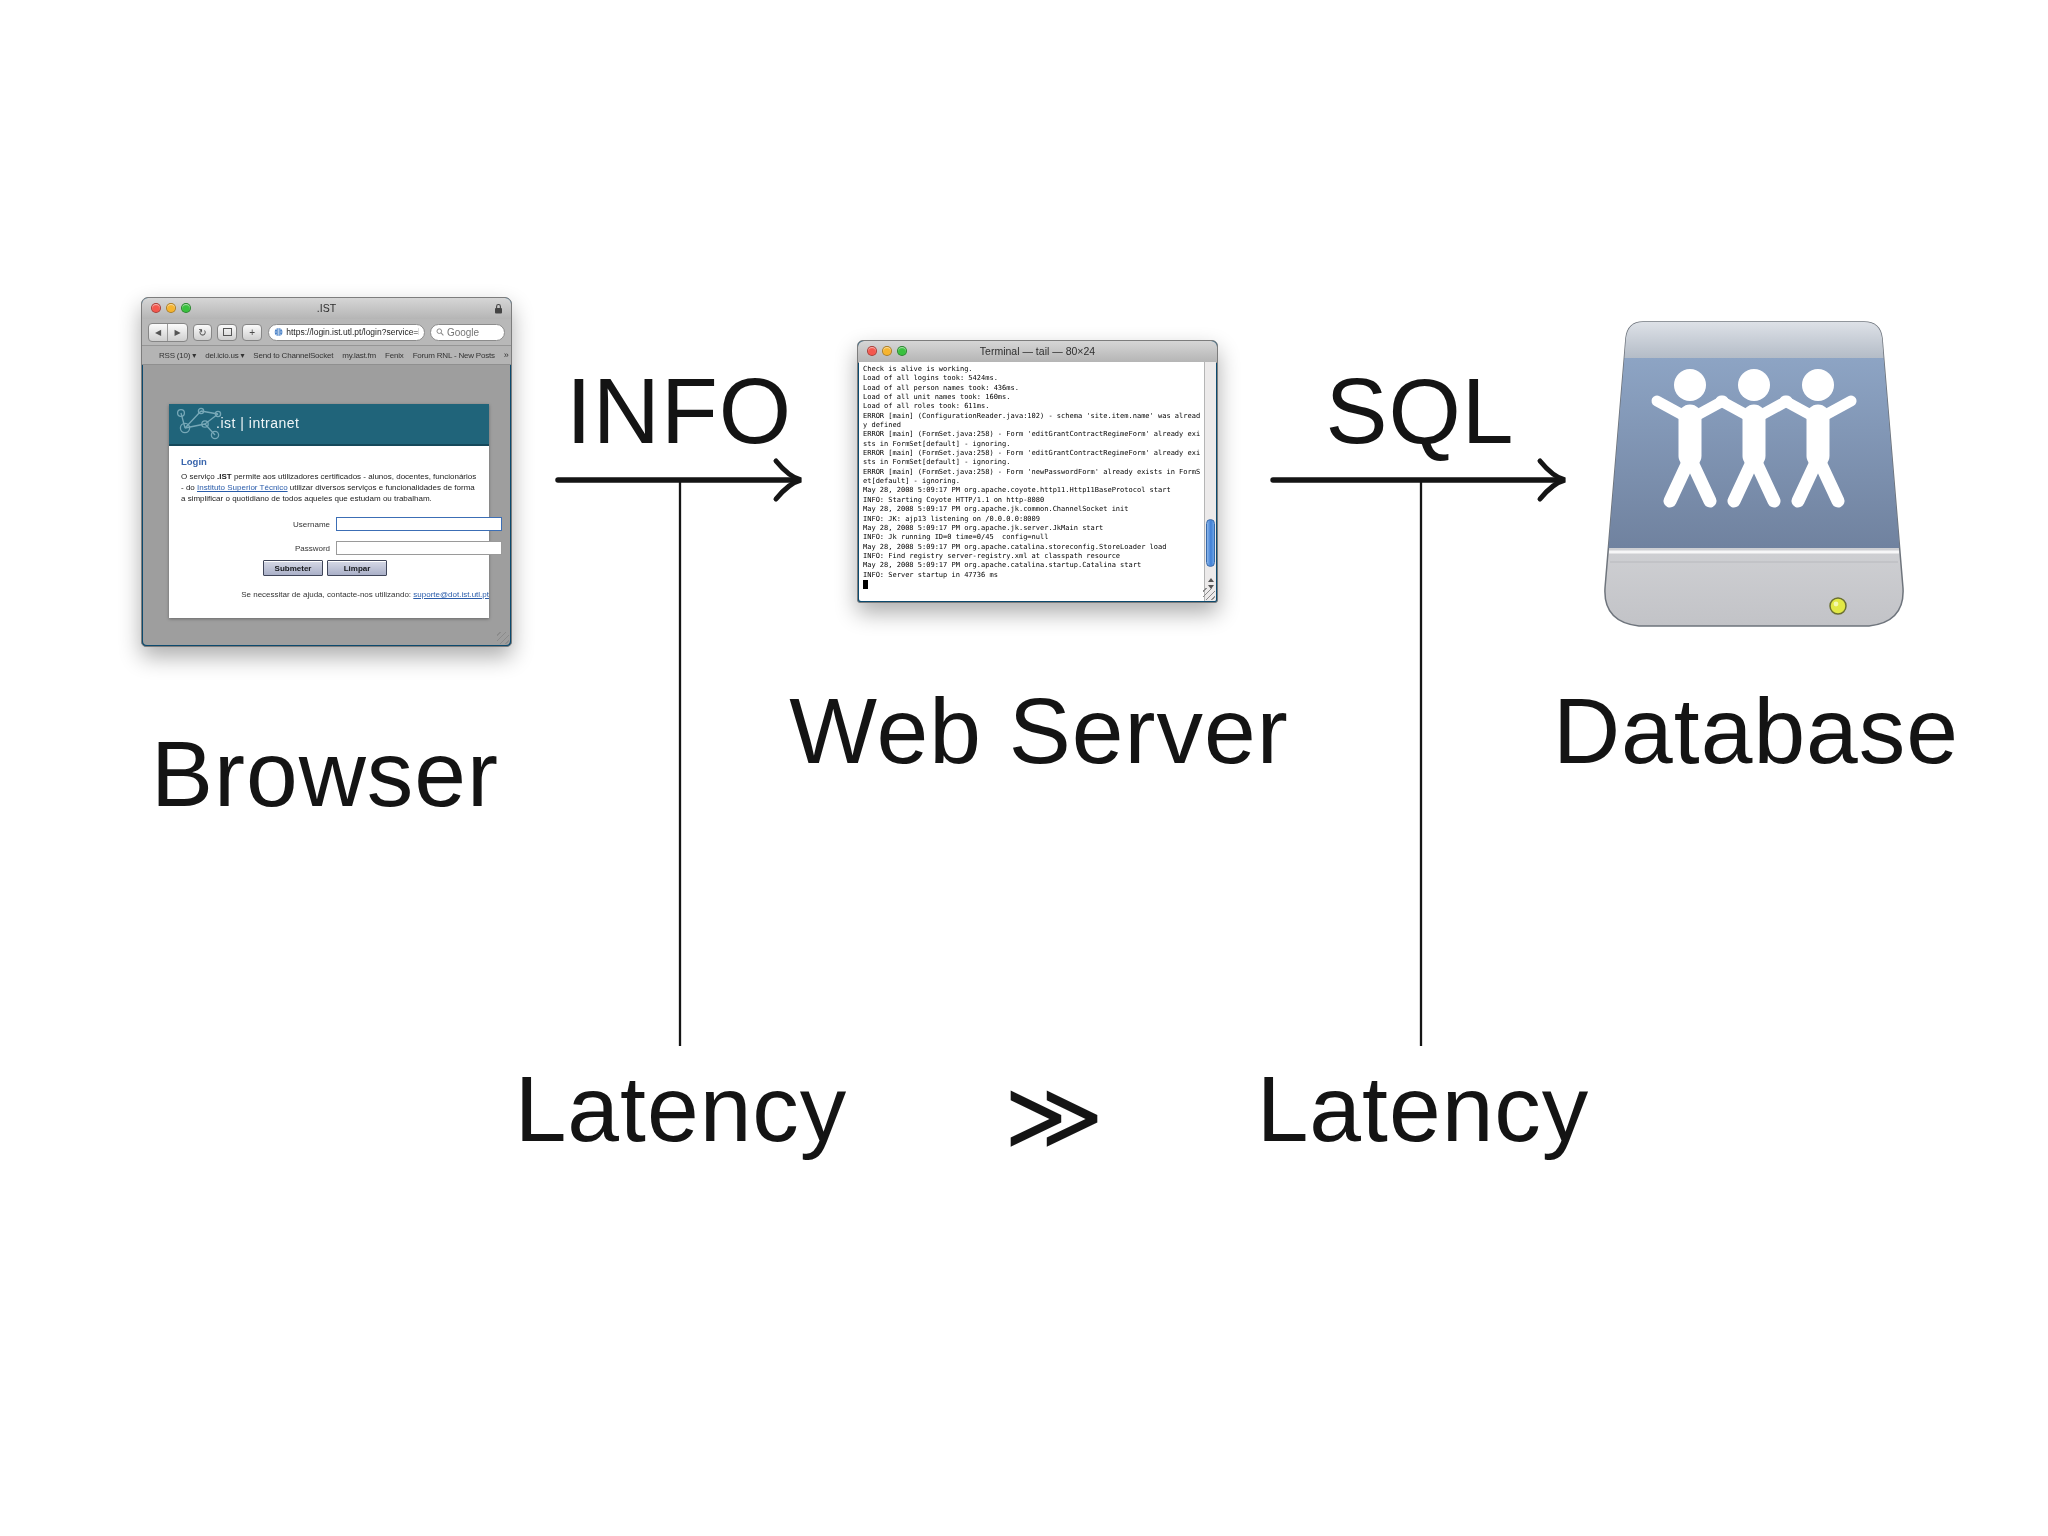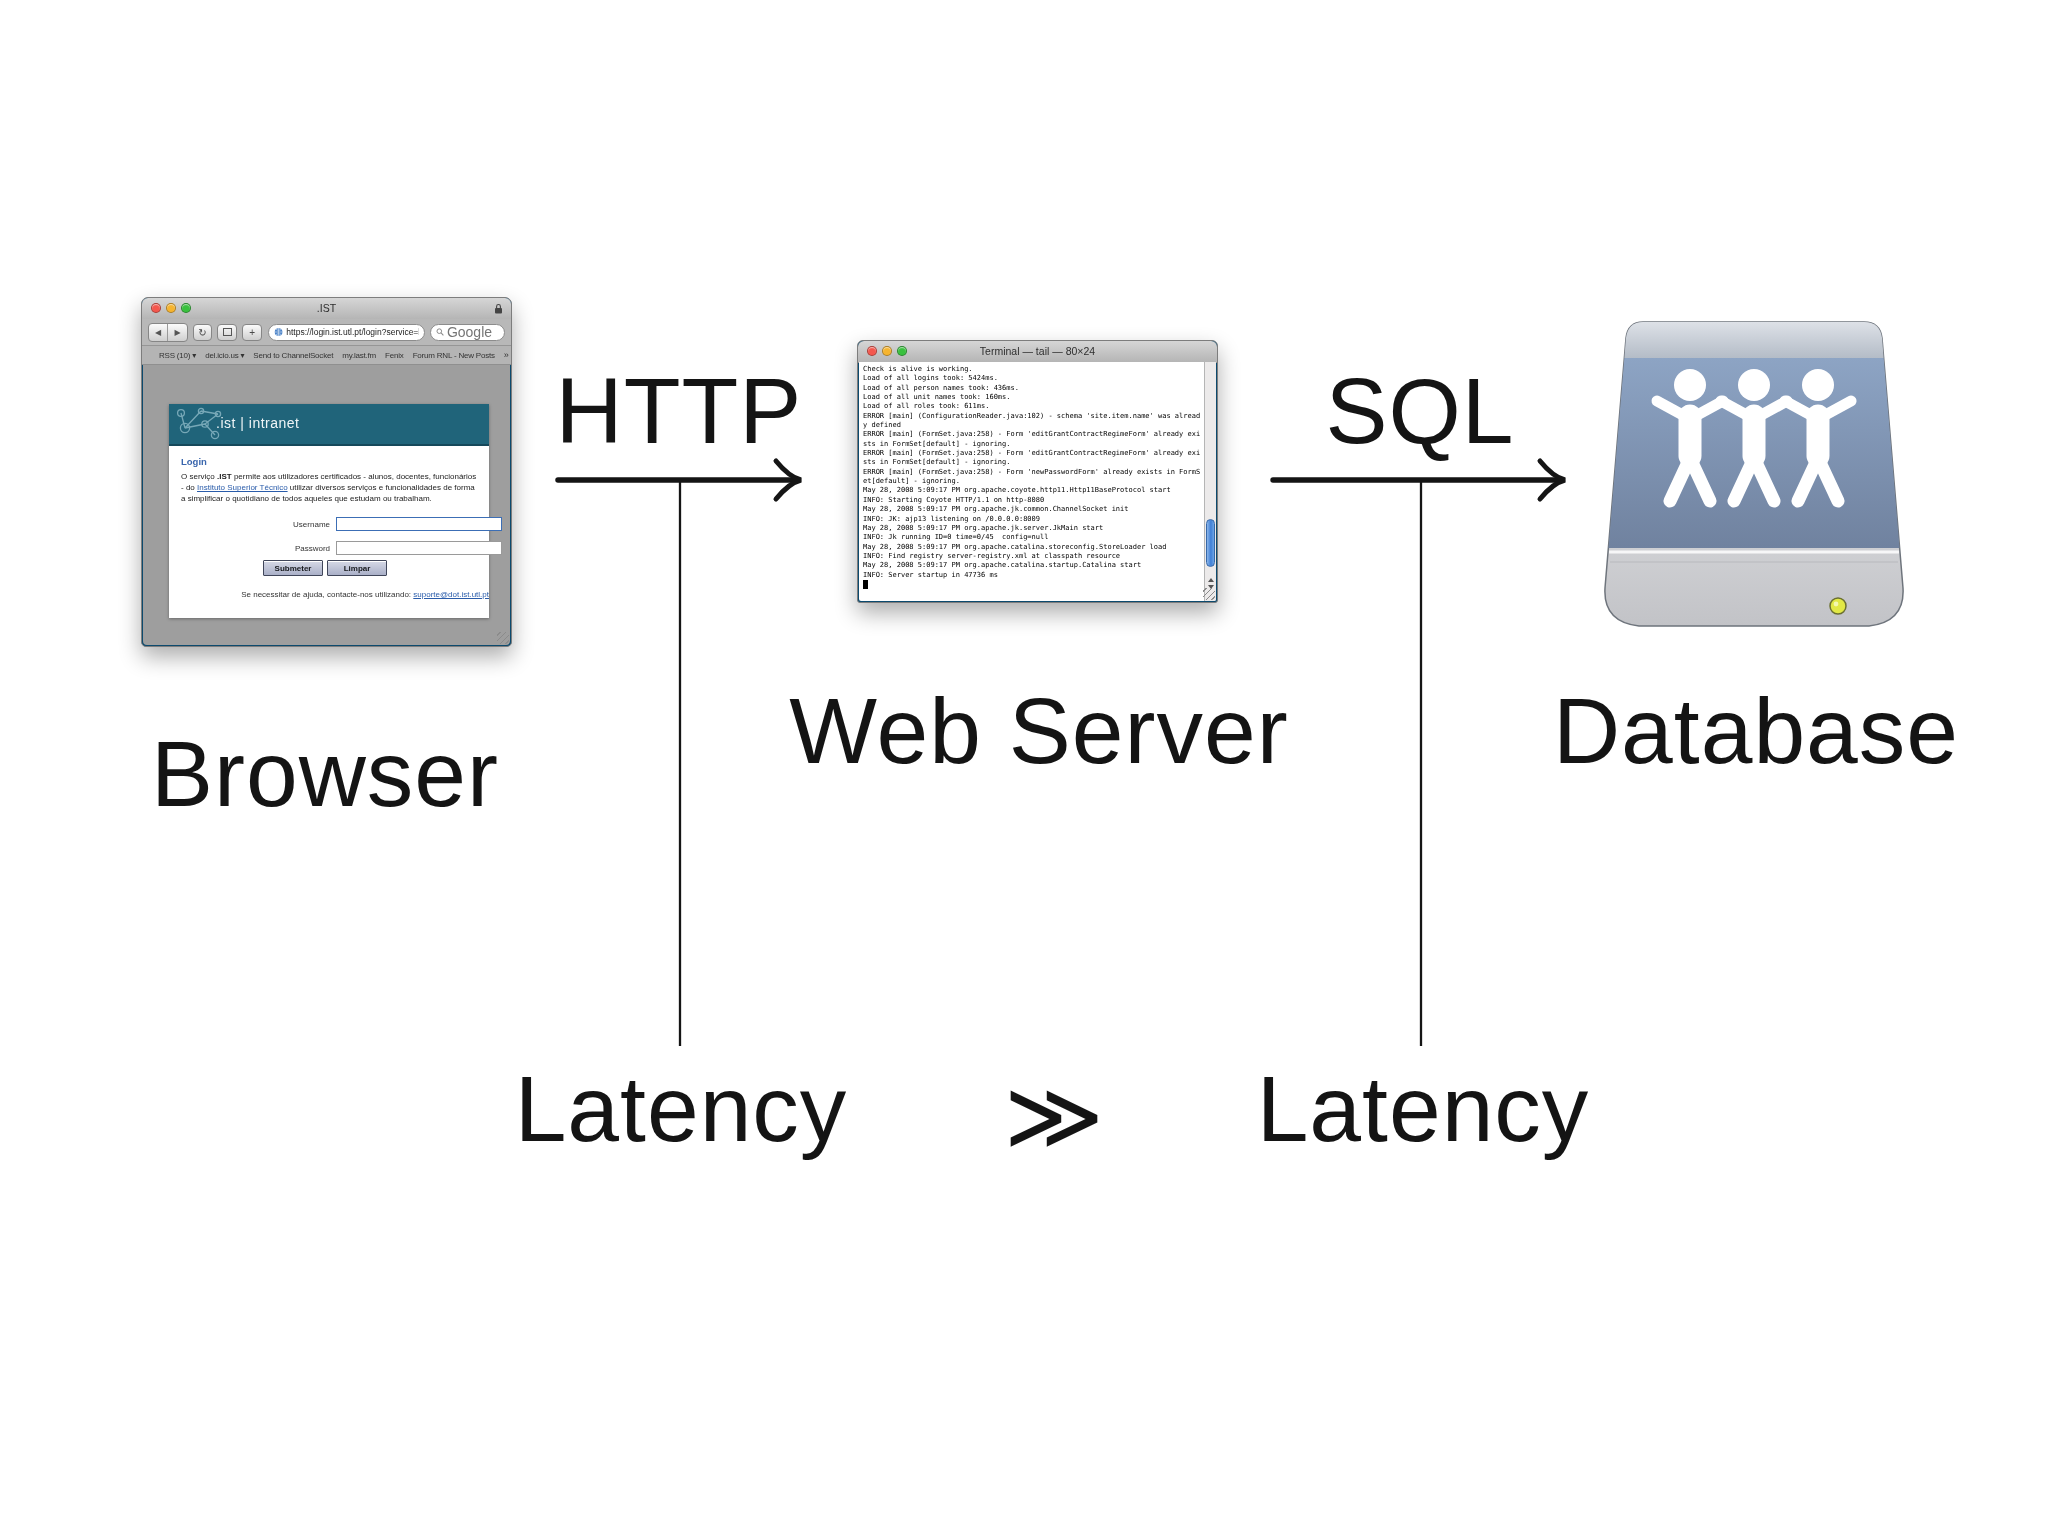--- a/index.html
+++ b/index.html
@@ -46,21 +46,21 @@
   .tool-btn{width:20px;height:17px;margin-left:5px;border:1px solid #868686;border-radius:4px;
             background:linear-gradient(#fbfbfb,#cfcfcf);display:flex;align-items:center;
             justify-content:center;font-size:10px;color:#4a4a4a;box-sizing:border-box;}
   .mini-square{width:7px;height:6px;border:1px solid #555;}
   .url-field{margin-left:6px;width:158px;height:17px;background:#fff;border:1px solid #8c8c8c;
              border-radius:9px;display:flex;align-items:center;padding:0 5px;box-sizing:border-box;overflow:hidden;}
   .url-field input{border:none;outline:none;width:100%;font-size:8.5px;color:#222;
                    font-family:"Liberation Sans",sans-serif;background:transparent;padding:0;margin-left:3px;}
   .search-field{margin-left:5px;width:76px;height:17px;background:#fff;border:1px solid #8c8c8c;
                 border-radius:9px;display:flex;align-items:center;padding:0 5px;box-sizing:border-box;}
-  .search-field input{border:none;outline:none;width:100%;font-size:14px;color:#999;
+  .search-field input{border:none;outline:none;width:100%;font-size:10px;color:#999;
                       font-family:"Liberation Sans",sans-serif;background:transparent;padding:0;margin-left:3px;}
   .bookmarks-bar{position:absolute;left:0;top:48px;right:0;height:19px;background:#b4b4b4;
                  border-bottom:1px solid #8f8f8f;display:flex;align-items:center;gap:9px;
                  padding:0 8px;box-sizing:border-box;font-size:8px;color:#333;
                  white-space:nowrap;overflow:hidden;letter-spacing:-0.2px;}
   .bm-last{margin-left:auto;font-size:9px;}
   .browser-content{position:absolute;left:1px;top:67px;right:1px;bottom:1px;background:#9e9e9e;
                    border-radius:0 0 4px 4px;overflow:hidden;}
 
   
@@ -116,21 +116,21 @@
     <path d="M776 461 C785 472 793 478 801 480 C793 482 785 488 776 499" stroke-width="5"></path>
   </g>
   <g stroke="#151515" fill="none" stroke-linecap="round">
     <path d="M1273 480 H1556" stroke-width="5.5"></path>
     <path d="M1540 461 C1549 472 1557 478 1565 480 C1557 482 1549 488 1540 499" stroke-width="5"></path>
   </g>
   <path d="M680 482 V1046" stroke="#151515" stroke-width="2.3"></path>
   <path d="M1421 482 V1046" stroke="#151515" stroke-width="2.3"></path>
 </svg>
 
-<div class="big-label" style="left:679px;top:365px;">HTTP</div>
+<div class="big-label" style="left:679px;top:365px;">INFO</div>
 <div class="big-label" style="left:1420px;top:365px;">SQL</div>
 <div class="big-label" style="left:325px;top:728px;">Browser</div>
 <div class="big-label" style="left:1039px;top:685px;">Web Server</div>
 <div class="big-label" style="left:1756px;top:685px;">Database</div>
 <div class="big-label" style="left:681px;top:1063px;">Latency</div>
 <div class="big-label" style="left:1423px;top:1063px;">Latency</div>
 <div class="mg-symbol" style="left:1054px;top:1068px;">≫</div>
 
 <div class="mac-window" id="browser-win">
   <div class="titlebar">

